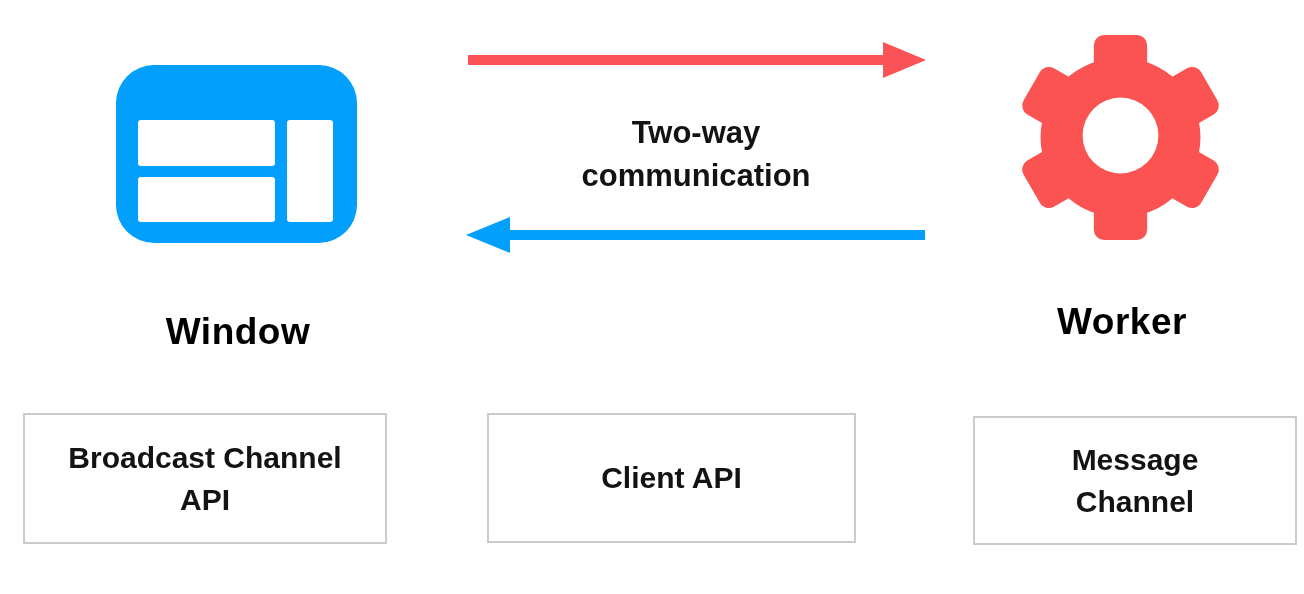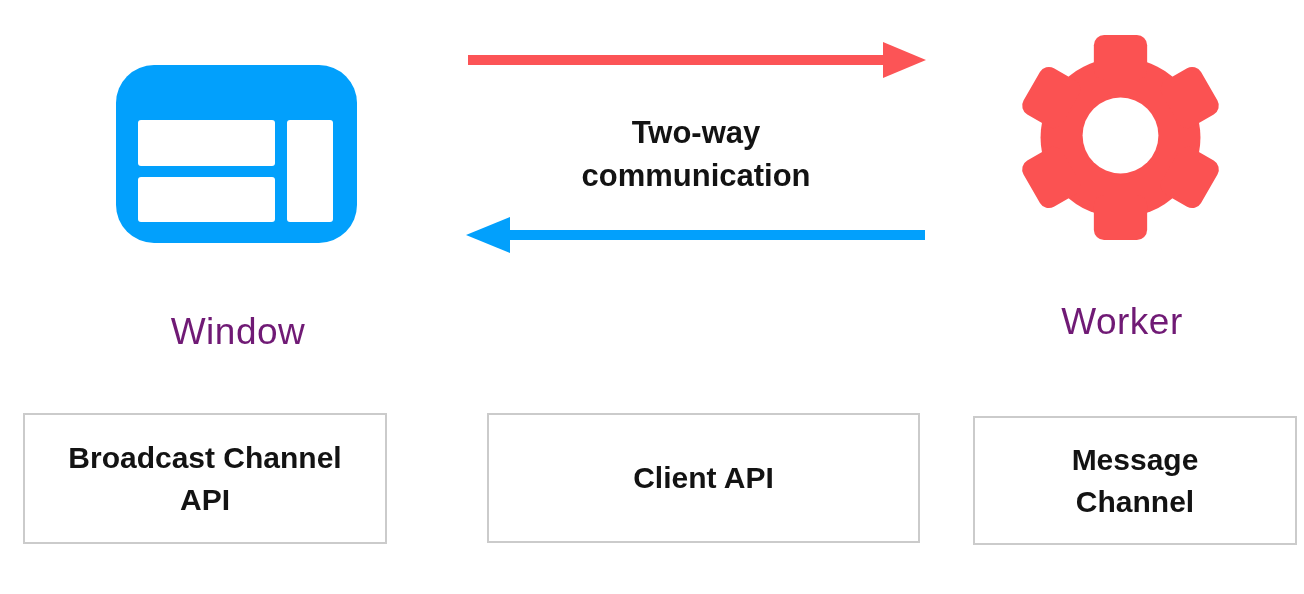--- a/index.html
+++ b/index.html
@@ -10,22 +10,22 @@
     background: #ffffff;
     font-family: "Liberation Sans", sans-serif;
     overflow: hidden;
   }
   .abs { position: absolute; }
   .node-label {
     position: absolute;
     width: 300px;
     text-align: center;
     font-size: 37px;
-    font-weight: normal;
-    color: #701a75;
+    font-weight: bold;
+    color: #000000;
     letter-spacing: 0.5px;
   }
   .center-caption {
     position: absolute;
     left: 546px;
     top: 100px;
     width: 300px;
     text-align: center;
     font-size: 31px;
     font-weight: bold;
@@ -43,21 +43,21 @@
     justify-content: center;
     text-align: center;
     font-size: 30px;
     font-weight: bold;
     color: #131313;
     line-height: 1.4;
   }
   .api-box .box-text { display: inline-block; }
   #box-broadcast { left: 23px;  top: 413px; width: 364px; height: 131px; }
   #box-broadcast .box-text { max-width: 330px; }
-  #box-client    { left: 487px; top: 413px; width: 433px; height: 130px; text-align: center; }
+  #box-client    { left: 487px; top: 413px; width: 369px; height: 130px; text-align: center; }
   #box-message   { left: 973px; top: 416px; width: 324px; height: 129px; }
   #box-message .box-text { max-width: 240px; }
 </style>
 </head>
 <body>
 
 <div class="canvas">
 
   <svg class="abs" style="left:116px; top:65px;" width="241" height="178" viewBox="0 0 241 178">
     <rect x="0" y="0" width="241" height="178" rx="38" fill="#02a0fc"></rect>

